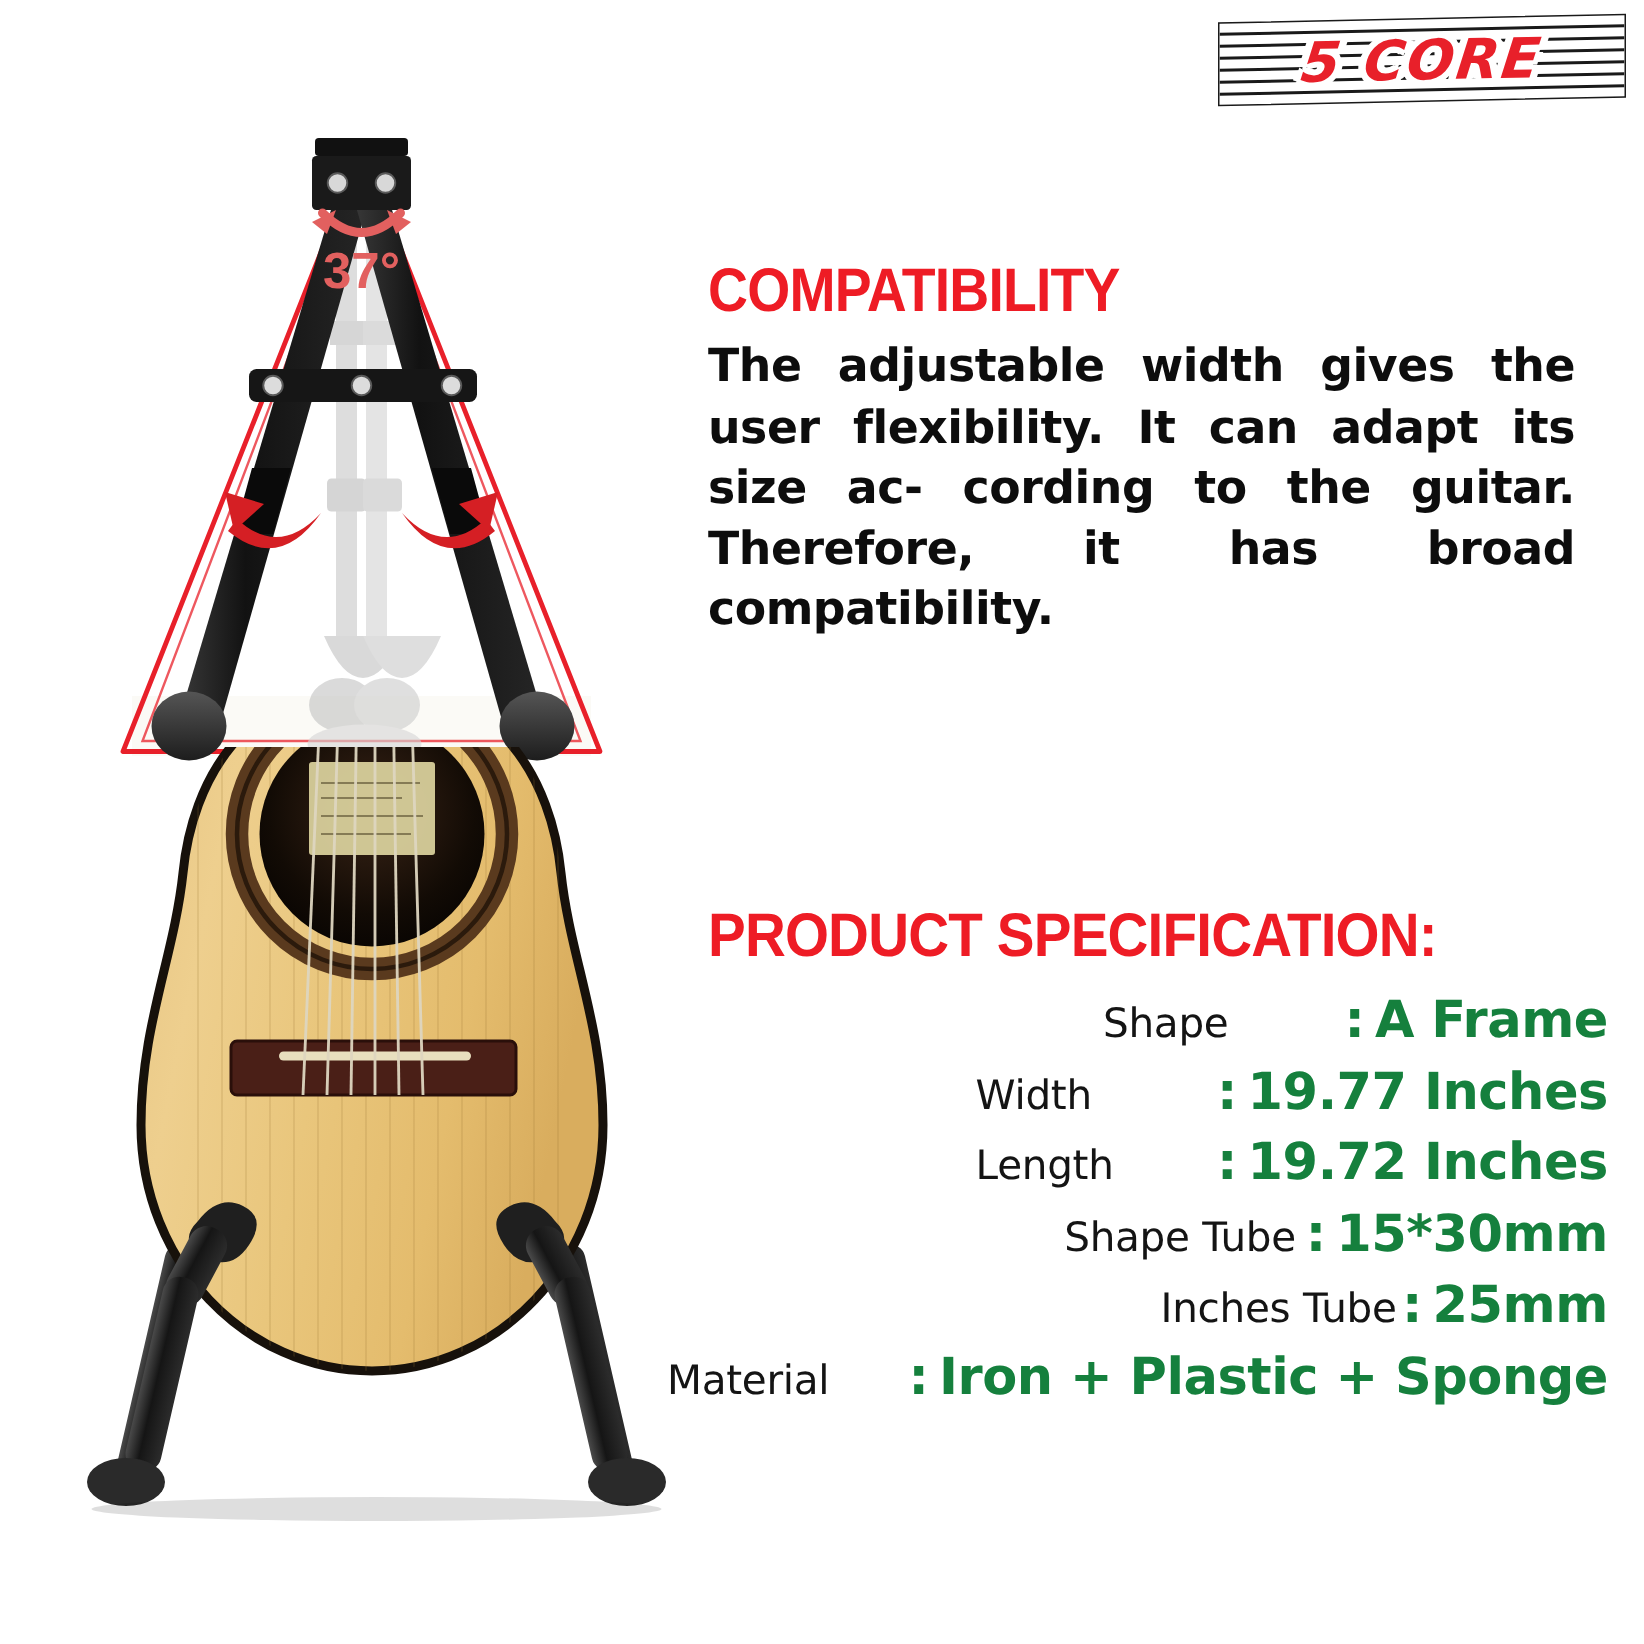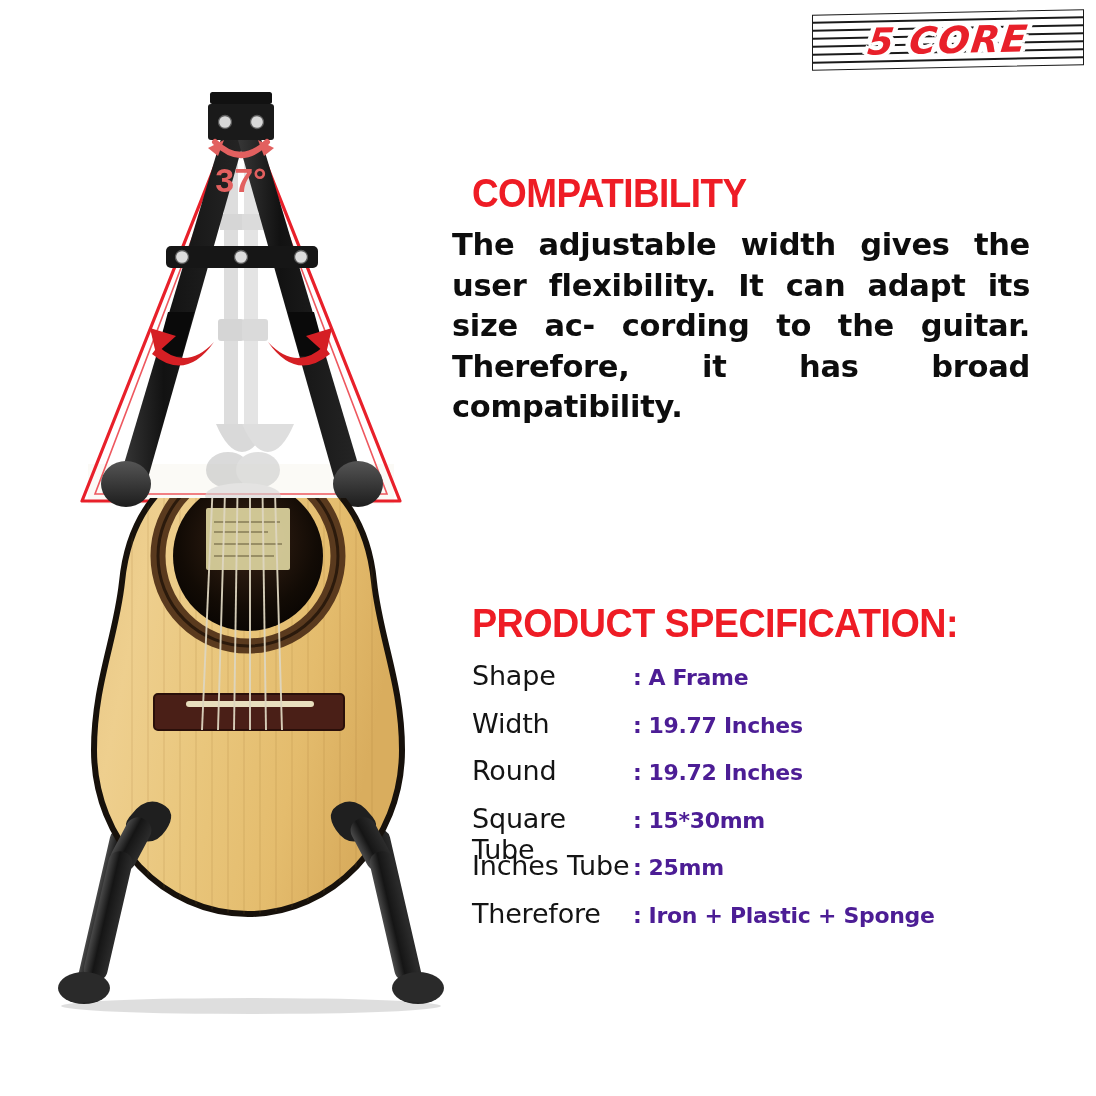--- a/index.html
+++ b/index.html
@@ -48,21 +48,21 @@
   .head-compat{
     position:absolute; left:472px; top:170px;
     font-family:"Liberation Sans", sans-serif;
     font-size:41px; font-weight:bold;
     color:#ee1c25;
     letter-spacing:-0.6px;
     transform:scaleX(0.90);
     transform-origin:left center;
   }
   .body-compat{
-    position:absolute; left:452px; top:225px; width:578px;
+    position:absolute; left:472px; top:225px; width:578px;
     font-family:"DejaVu Sans", sans-serif;
     font-size:30.5px; font-weight:bold;
     color:#0d0d0d;
     line-height:1.33;
     text-align:justify;
     letter-spacing:-0.3px;
   }
   .body-compat .lastline{ text-align:left; }
 
   
@@ -74,31 +74,32 @@
     letter-spacing:-0.6px;
     transform:scaleX(0.92);
     transform-origin:left center;
   }
   .spec-table{
     position:absolute; left:472px; top:660px; width:600px;
   }
   .spec-row{
     display:flex; align-items:baseline;
     height:47.5px;
+    justify-content:flex-end;
   }
   .spec-label{
     width:161px; flex:0 0 161px;
     font-family:"DejaVu Sans", sans-serif;
     font-size:27px; font-weight:400;
     color:#141414; letter-spacing:-0.2px;
   }
   .spec-value{
     font-family:"DejaVu Sans", sans-serif;
-    font-size:22px; font-weight:bold;
-    color:#4c1d95; letter-spacing:-0.3px;
+    font-size:34px; font-weight:bold;
+    color:#15803d; letter-spacing:-0.3px;
     white-space:nowrap;
   }
   .spec-value .colon{ font-weight:bold; margin-right:7px; }
 
   
   .diagram{ position:absolute; left:58px; top:64px; width:366px; height:448px; }
   .diagram svg{ display:block; width:100%; height:100%; }
 
   
   .guitar{ position:absolute; left:36px; top:498px; width:430px; height:528px; }
@@ -323,30 +324,30 @@
   <div class="spec-table">
     <div class="spec-row">
       <div class="spec-label">Shape</div>
       <div class="spec-value"><span class="colon">:</span><span>A Frame</span></div>
     </div>
     <div class="spec-row">
       <div class="spec-label">Width</div>
       <div class="spec-value"><span class="colon">:</span><span>19.77 Inches</span></div>
     </div>
     <div class="spec-row">
-      <div class="spec-label">Round</div>
+      <div class="spec-label">Length</div>
       <div class="spec-value"><span class="colon">:</span><span>19.72 Inches</span></div>
     </div>
     <div class="spec-row">
-      <div class="spec-label">Square Tube</div>
+      <div class="spec-label">Shape Tube</div>
       <div class="spec-value"><span class="colon">:</span><span>15*30mm</span></div>
     </div>
     <div class="spec-row">
       <div class="spec-label">Inches Tube</div>
       <div class="spec-value"><span class="colon">:</span><span>25mm</span></div>
     </div>
     <div class="spec-row">
-      <div class="spec-label">Therefore</div>
+      <div class="spec-label">Material</div>
       <div class="spec-value"><span class="colon">:</span><span>Iron + Plastic + Sponge</span></div>
     </div>
   </div>
 
 </div>
 
 </body></html>

